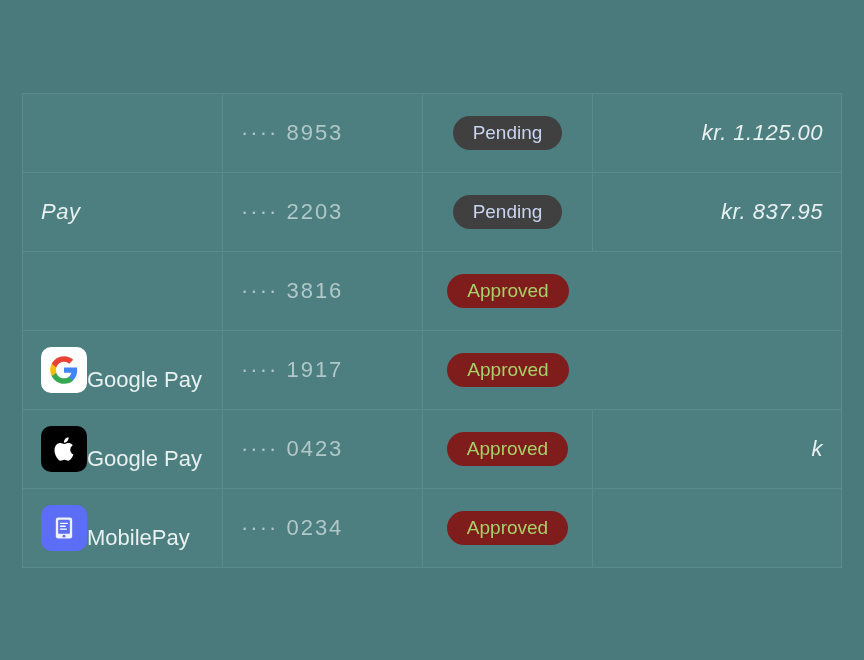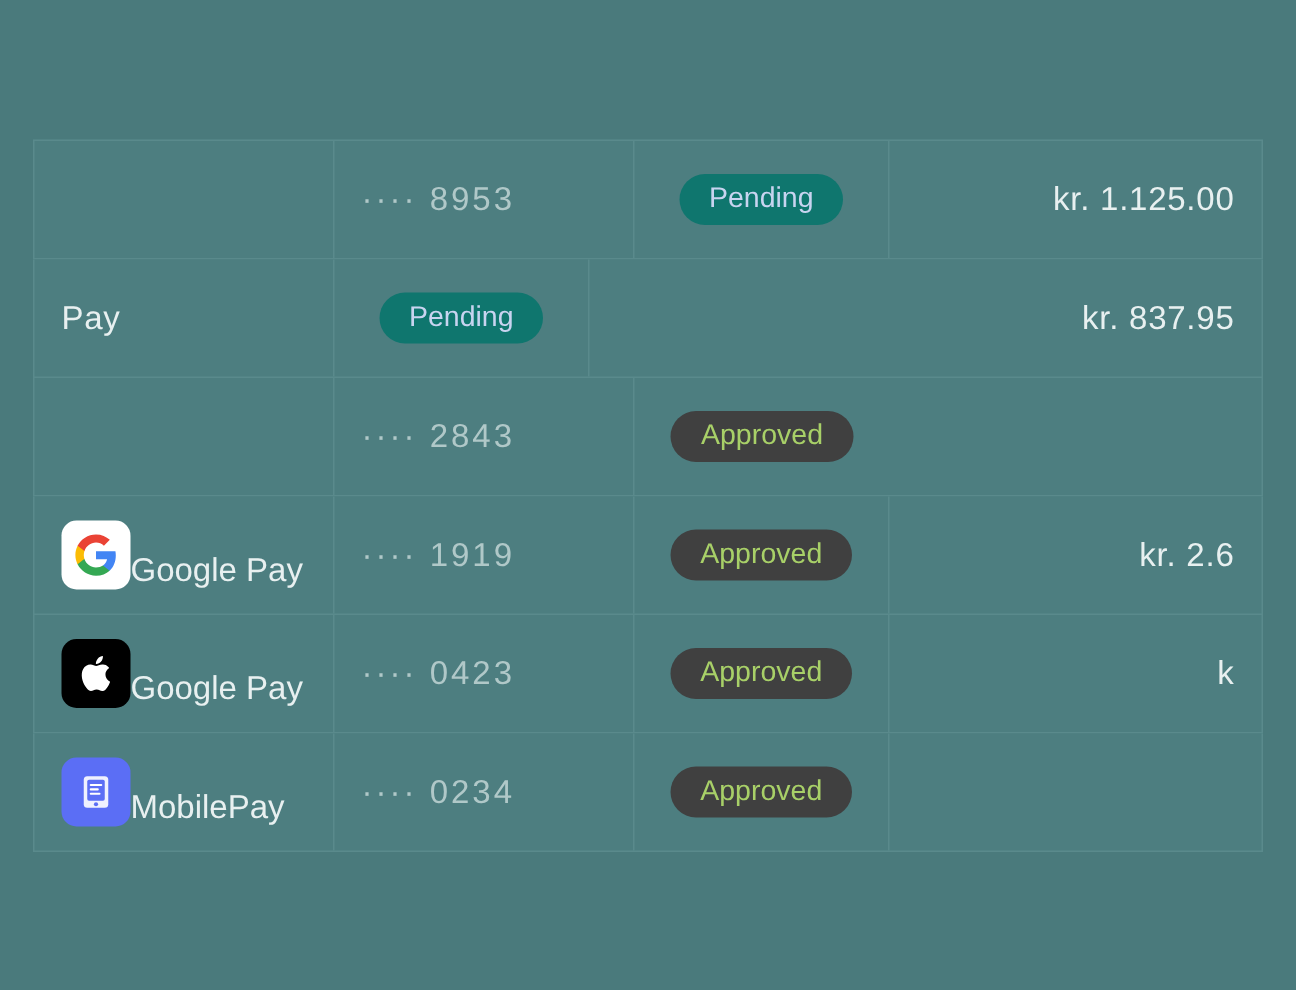--- a/index.html
+++ b/index.html
@@ -63,37 +63,38 @@
     .cell-amount {
       flex: 1;
       justify-content: flex-end;
     }
 
     .cell-text {
       color: #e8f0f0;
       font-size: 22px;
       font-weight: 400;
       letter-spacing: 0.5px;
+      font-style: italic;
     }
 
     .badge {
       display: inline-block;
       padding: 6px 20px;
       border-radius: 20px;
       font-size: 19px;
       font-weight: 500;
     }
 
     .badge-pending {
-      background-color: #0f766e;
+      background-color: #404040;
       color: #c8d4f0;
     }
 
     .badge-approved {
-      background-color: #404040;
+      background-color: #7f1d1d;
       color: #a8d068;
     }
 
     .payment-logo {
       display: flex;
       align-items: flex-end;
       gap: 0;
     }
 
     .logo-icon {
@@ -147,34 +148,37 @@
     </div>
     <div class="cell cell-amount">
       <span class="cell-text">kr. 1.125.00</span>
     </div>
   </div>
 
   <div class="table-row">
     <div class="cell cell-payment">
       <span class="cell-text">Pay</span>
     </div>
+    <div class="cell cell-card">
+      <span class="dots">···· 2203</span>
+    </div>
     <div class="cell cell-status">
       <span class="badge badge-pending">Pending</span>
     </div>
     <div class="cell cell-amount">
       <span class="cell-text">kr. 837.95</span>
     </div>
   </div>
 
   <div class="table-row">
     <div class="cell cell-payment">
       <span class="cell-text"></span>
     </div>
     <div class="cell cell-card">
-      <span class="dots">···· 2843</span>
+      <span class="dots">···· 3816</span>
     </div>
     <div class="cell cell-status">
       <span class="badge badge-approved">Approved</span>
     </div>
   </div>
 
   <div class="table-row">
     <div class="cell cell-payment">
       <div class="payment-logo">
         <div class="logo-icon google-icon">
@@ -182,27 +186,24 @@
             <path d="M22.56 12.25c0-.78-.07-1.53-.2-2.25H12v4.26h5.92c-.26 1.37-1.04 2.53-2.21 3.31v2.77h3.57c2.08-1.92 3.28-4.74 3.28-8.09z" fill="#4285F4"></path>
             <path d="M12 23c2.97 0 5.46-.98 7.28-2.66l-3.57-2.77c-.98.66-2.23 1.06-3.71 1.06-2.86 0-5.29-1.93-6.16-4.53H2.18v2.84C3.99 20.53 7.7 23 12 23z" fill="#34A853"></path>
             <path d="M5.84 14.09c-.22-.66-.35-1.36-.35-2.09s.13-1.43.35-2.09V7.07H2.18C1.43 8.55 1 10.22 1 12s.43 3.45 1.18 4.93l2.85-2.22.81-.62z" fill="#FBBC05"></path>
             <path d="M12 5.38c1.62 0 3.06.56 4.21 1.64l3.15-3.15C17.45 2.09 14.97 1 12 1 7.7 1 3.99 3.47 2.18 7.07l3.66 2.84c.87-2.6 3.3-4.53 6.16-4.53z" fill="#EA4335"></path>
           </svg>
         </div>
         <span class="payment-name">Google Pay</span>
       </div>
     </div>
     <div class="cell cell-card">
-      <span class="dots">···· 1919</span>
-    </div>
-    <div class="cell cell-status">
-      <span class="badge badge-approved">Approved</span>
-    </div>
-    <div class="cell cell-amount">
-      <span class="cell-text">kr. 2.6</span>
+      <span class="dots">···· 1917</span>
+    </div>
+    <div class="cell cell-status">
+      <span class="badge badge-approved">Approved</span>
     </div>
   </div>
 
   <div class="table-row">
     <div class="cell cell-payment">
       <div class="payment-logo">
         <div class="logo-icon apple-icon">
           <svg width="28" height="28" viewBox="0 0 24 24" fill="white" xmlns="http://www.w3.org/2000/svg">
             <path d="M18.71 19.5c-.83 1.24-1.71 2.45-3.05 2.47-1.34.03-1.77-.79-3.29-.79-1.53 0-2 .77-3.27.82-1.31.05-2.3-1.32-3.14-2.53C4.25 17 2.94 12.45 4.7 9.39c.87-1.52 2.43-2.48 4.12-2.51 1.28-.02 2.5.87 3.29.87.78 0 2.26-1.07 3.8-.91.65.03 2.47.26 3.64 1.98-.09.06-2.17 1.28-2.15 3.81.03 3.02 2.65 4.03 2.68 4.04-.03.07-.42 1.44-1.38 2.83M13 3.5c.73-.83 1.94-1.46 2.94-1.5.13 1.17-.34 2.35-1.04 3.19-.69.85-1.83 1.51-2.95 1.42-.15-1.15.41-2.35 1.05-3.11z"></path>
           </svg>

